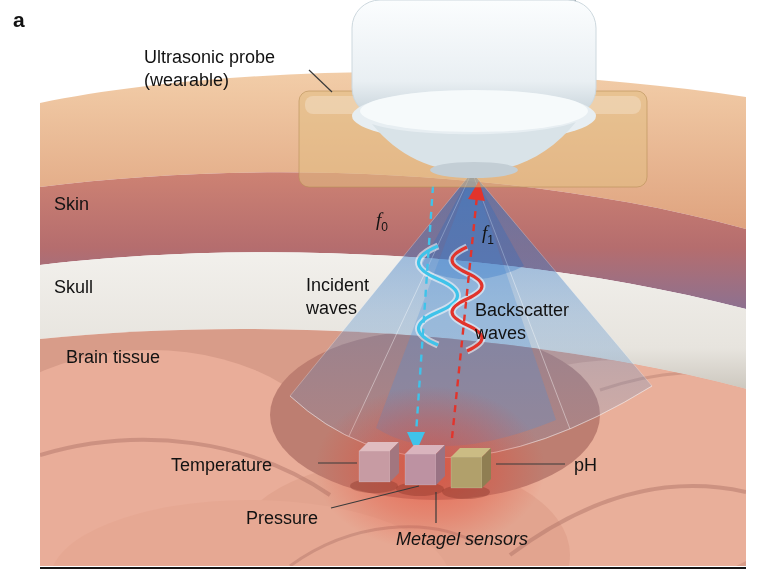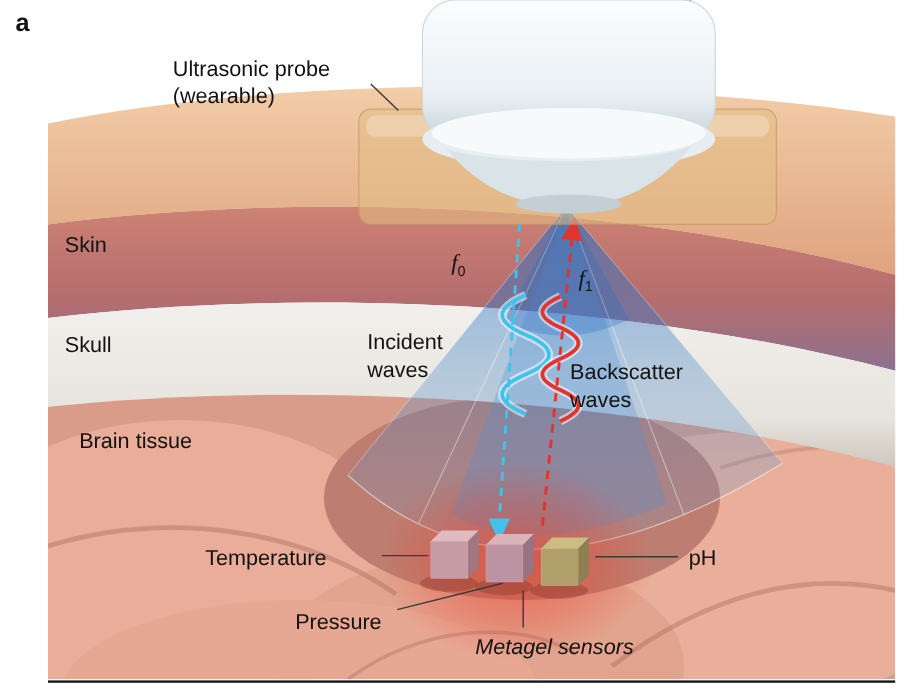--- a/index.html
+++ b/index.html
@@ -170,21 +170,21 @@
 
   <div class="lbl panel-label" style="left:13px;top:8px;">a</div>
 
   <div class="lbl" style="left:144px;top:46px;">
     <span>Ultrasonic probe</span><br>
     <span>(wearable)</span>
   </div>
 
   <div class="lbl" style="left:54px;top:193px;">Skin</div>
   <div class="lbl" style="left:54px;top:276px;">Skull</div>
-  <div class="lbl" style="left:66px;top:346px;margin-top:10px;">Brain tissue</div>
+  <div class="lbl" style="left:66px;top:346px;">Brain tissue</div>
 
   <div class="lbl f-label" style="left:376px;top:196px;margin-top:12px;"><span>f</span><sub>0</sub></div>
   <div class="lbl f-label" style="left:482px;top:221px;"><span>f</span><sub>1</sub></div>
 
   <div class="lbl" style="left:306px;top:274px;">
     <span>Incident</span><br>
     <span>waves</span>
   </div>
   <div class="lbl" style="left:475px;top:299px;">
     <span>Backscatter</span><br>

